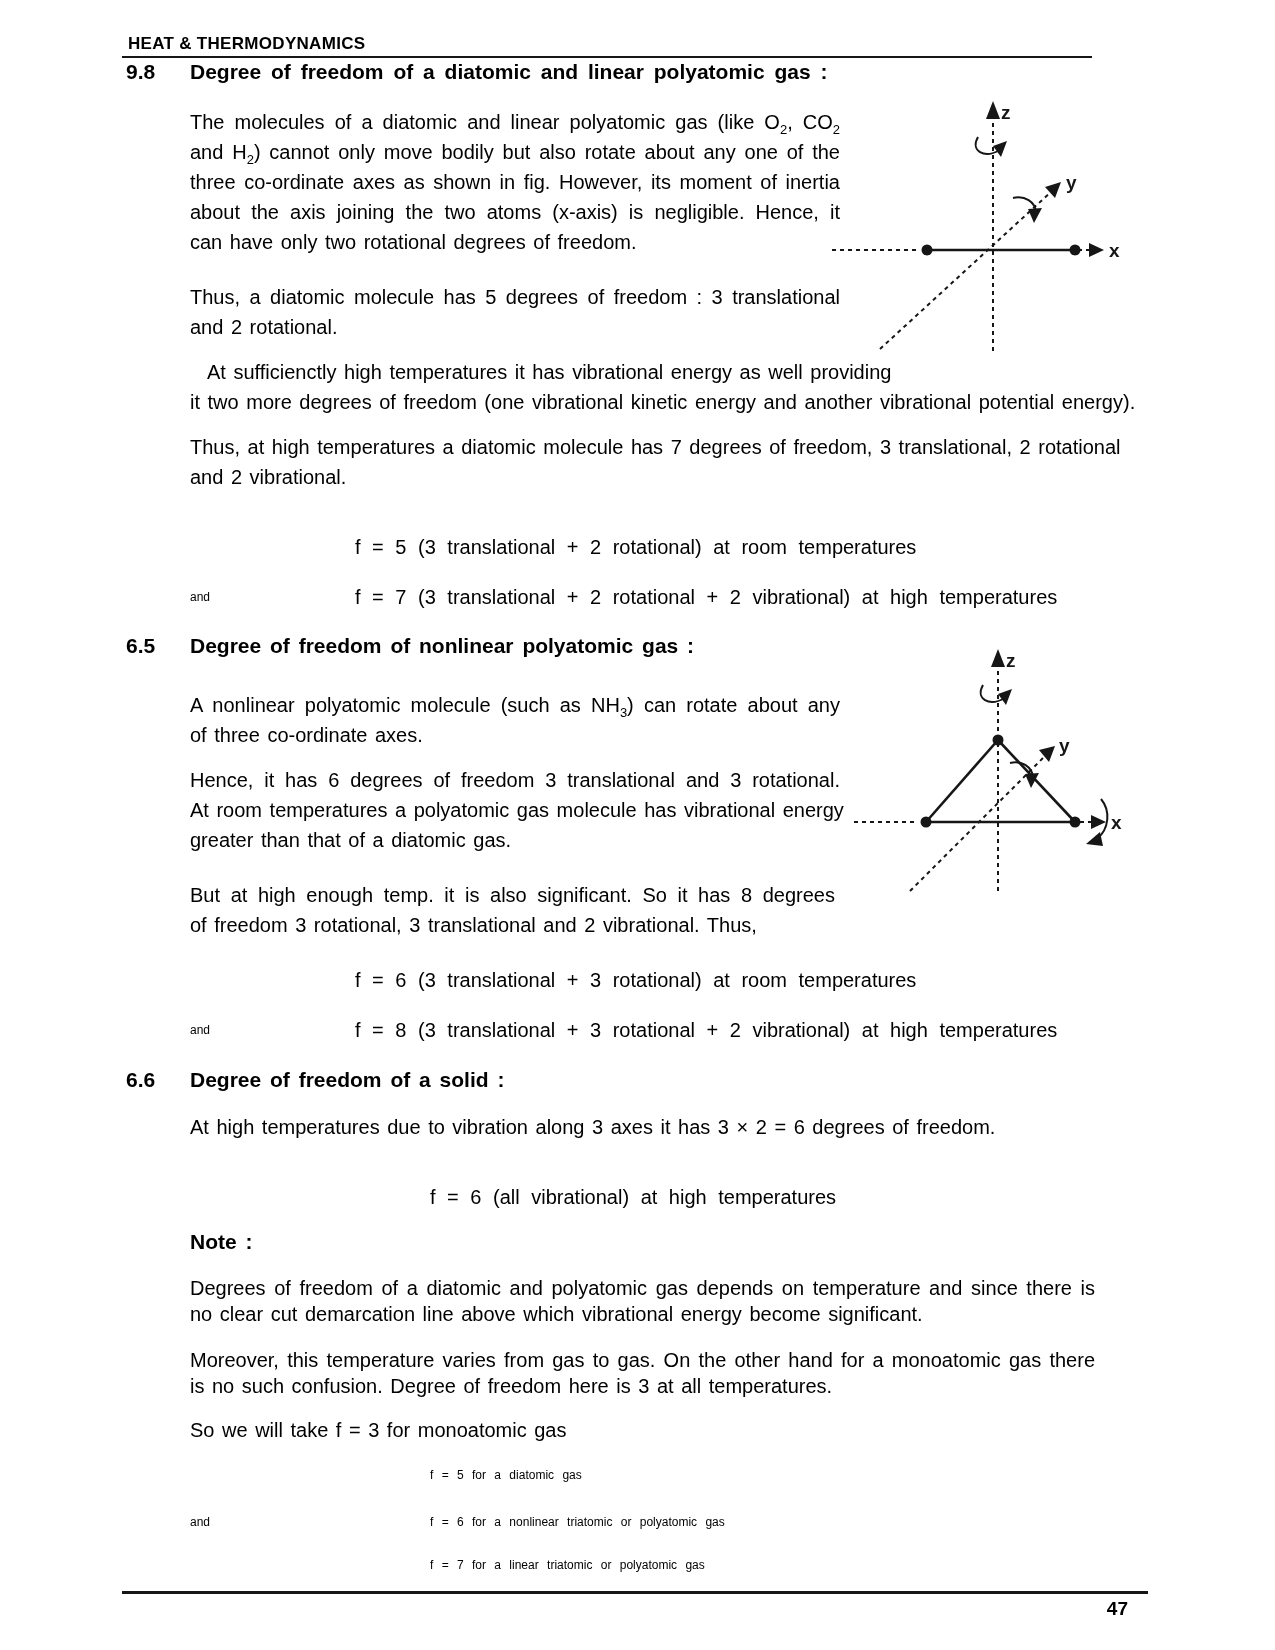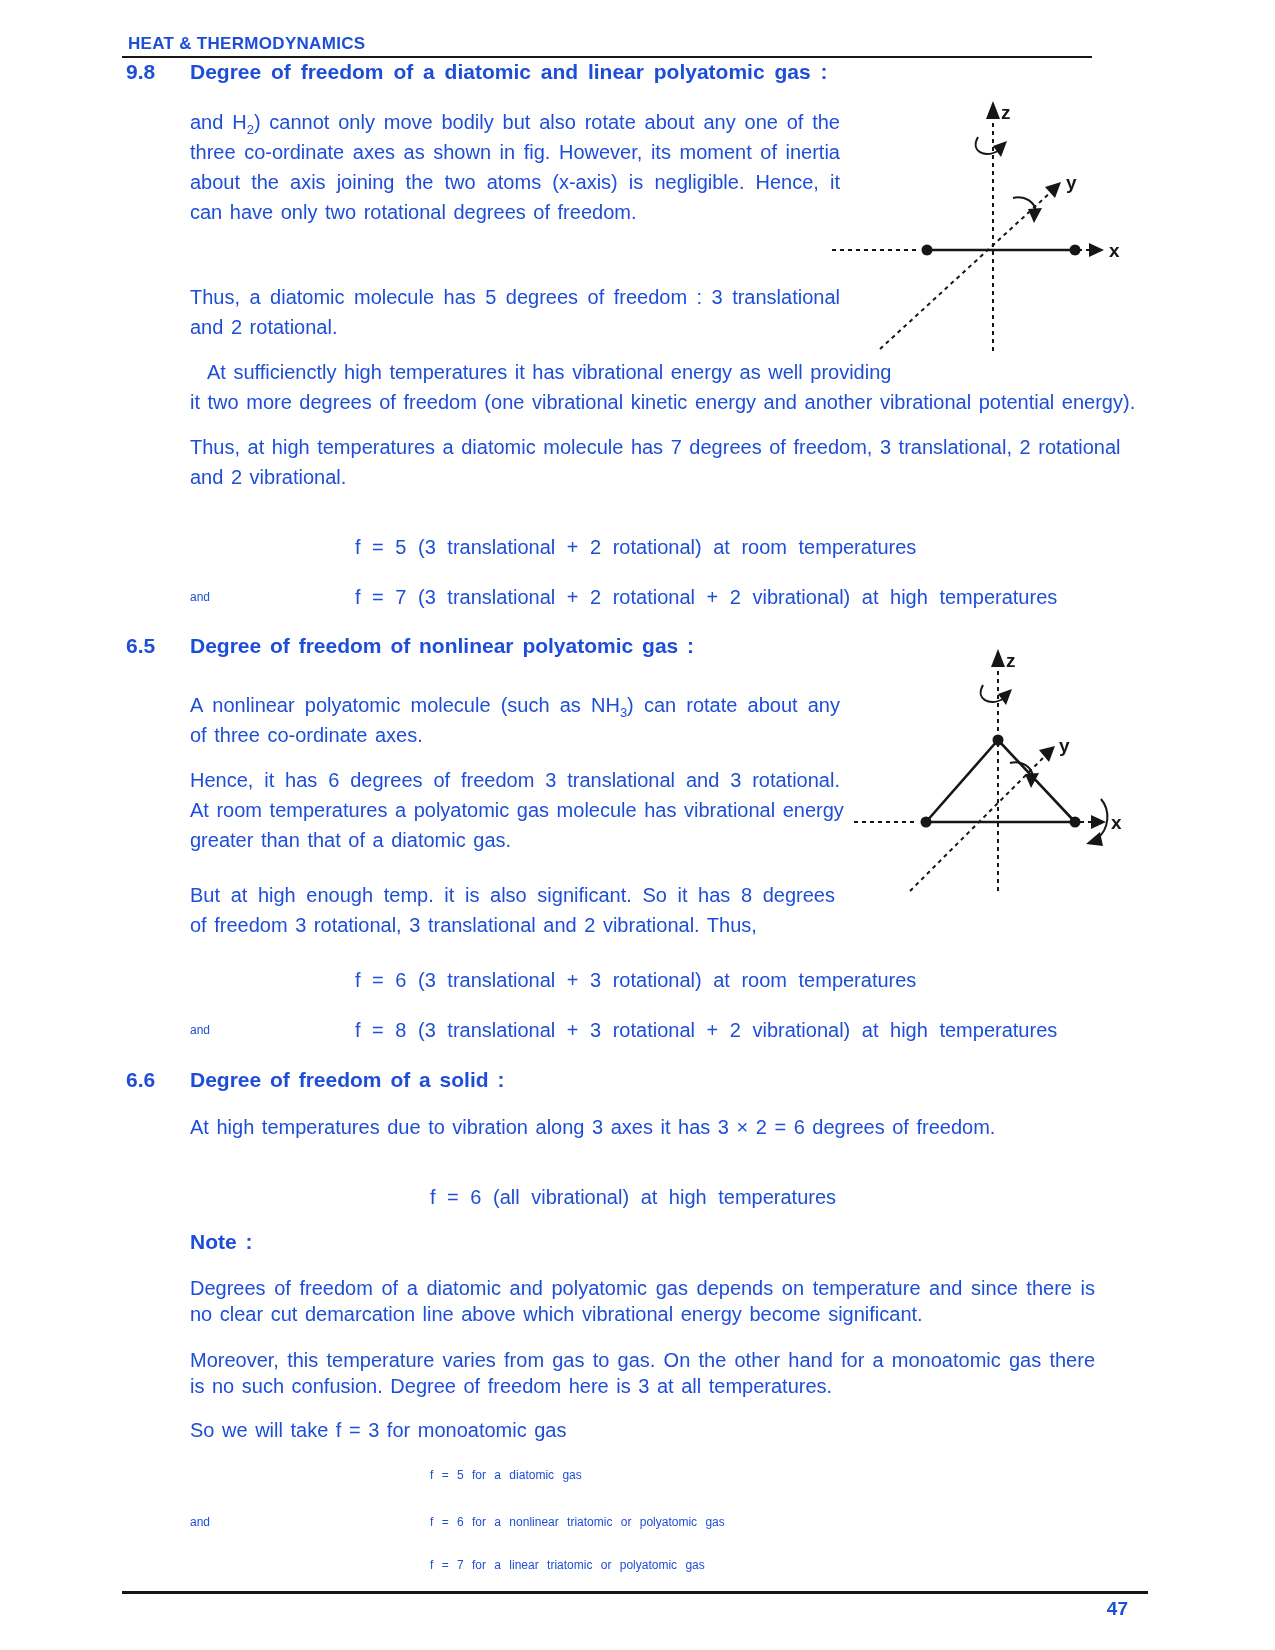--- a/index.html
+++ b/index.html
@@ -1,17 +1,17 @@
 <!DOCTYPE html>
 <html><head>
 <meta charset="utf-8">
 <style>
   html,body{margin:0;padding:0;background:#d8d8d8;}
   .page{position:relative;width:1275px;height:1650px;background:#ffffff;
-        font-family:"Liberation Sans",sans-serif;color:#1d4ed8;overflow:hidden;margin:0 auto;}
+        font-family:"Liberation Sans",sans-serif;color:#000000;overflow:hidden;margin:0 auto;}
   .abs{position:absolute;}
   .hdr{font-size:17px;font-weight:700;letter-spacing:.3px;}
   .rule{background:#161616;}
   .sec-num{font-size:21px;font-weight:700;}
   .sec-title{font-size:21px;font-weight:700;white-space:nowrap;}
   .ws4{word-spacing:4px;} .ws3{word-spacing:3px;}
   .body-text{font-size:20px;line-height:30px;word-spacing:2px;}
   .lh26{line-height:26px;}
   .tline{white-space:nowrap;text-align:justify;text-align-last:justify;}
   .tline.last{text-align:left;text-align-last:left;}
@@ -33,20 +33,21 @@
 
 <div class="page">
 
   <div class="abs hdr" style="left:128px;top:34px;">HEAT &amp; THERMODYNAMICS</div>
   <div class="abs rule" style="left:122px;top:56px;width:970px;height:2px;"></div>
 
   <div class="abs sec-num" style="left:126px;top:60px;">9.8</div>
   <div class="abs sec-title ws4" style="left:190px;top:60px;">Degree of freedom of a diatomic and linear polyatomic gas :</div>
 
   <div class="abs body-text" style="left:190px;top:107px;width:650px;">
+      <div class="tline">The molecules of a diatomic and linear polyatomic gas (like O<sub>2</sub>, CO<sub>2</sub></div>
       <div class="tline">and H<sub>2</sub>) cannot only move bodily but also rotate about any one of the</div>
       <div class="tline">three co-ordinate axes as shown in fig. However, its moment of inertia</div>
       <div class="tline">about the axis joining the two atoms (x-axis) is negligible. Hence, it</div>
       <div class="tline last">can have only two rotational degrees of freedom.</div>
     </div>
 
   <svg class="abs" style="left:828px;top:95px;" width="292" height="262" viewBox="0 0 292 262">
     <g>
       <line class="axis" x1="165" y1="20" x2="165" y2="256"></line>
       <polygon class="fillb" points="165,6 158,24 172,24"></polygon>

